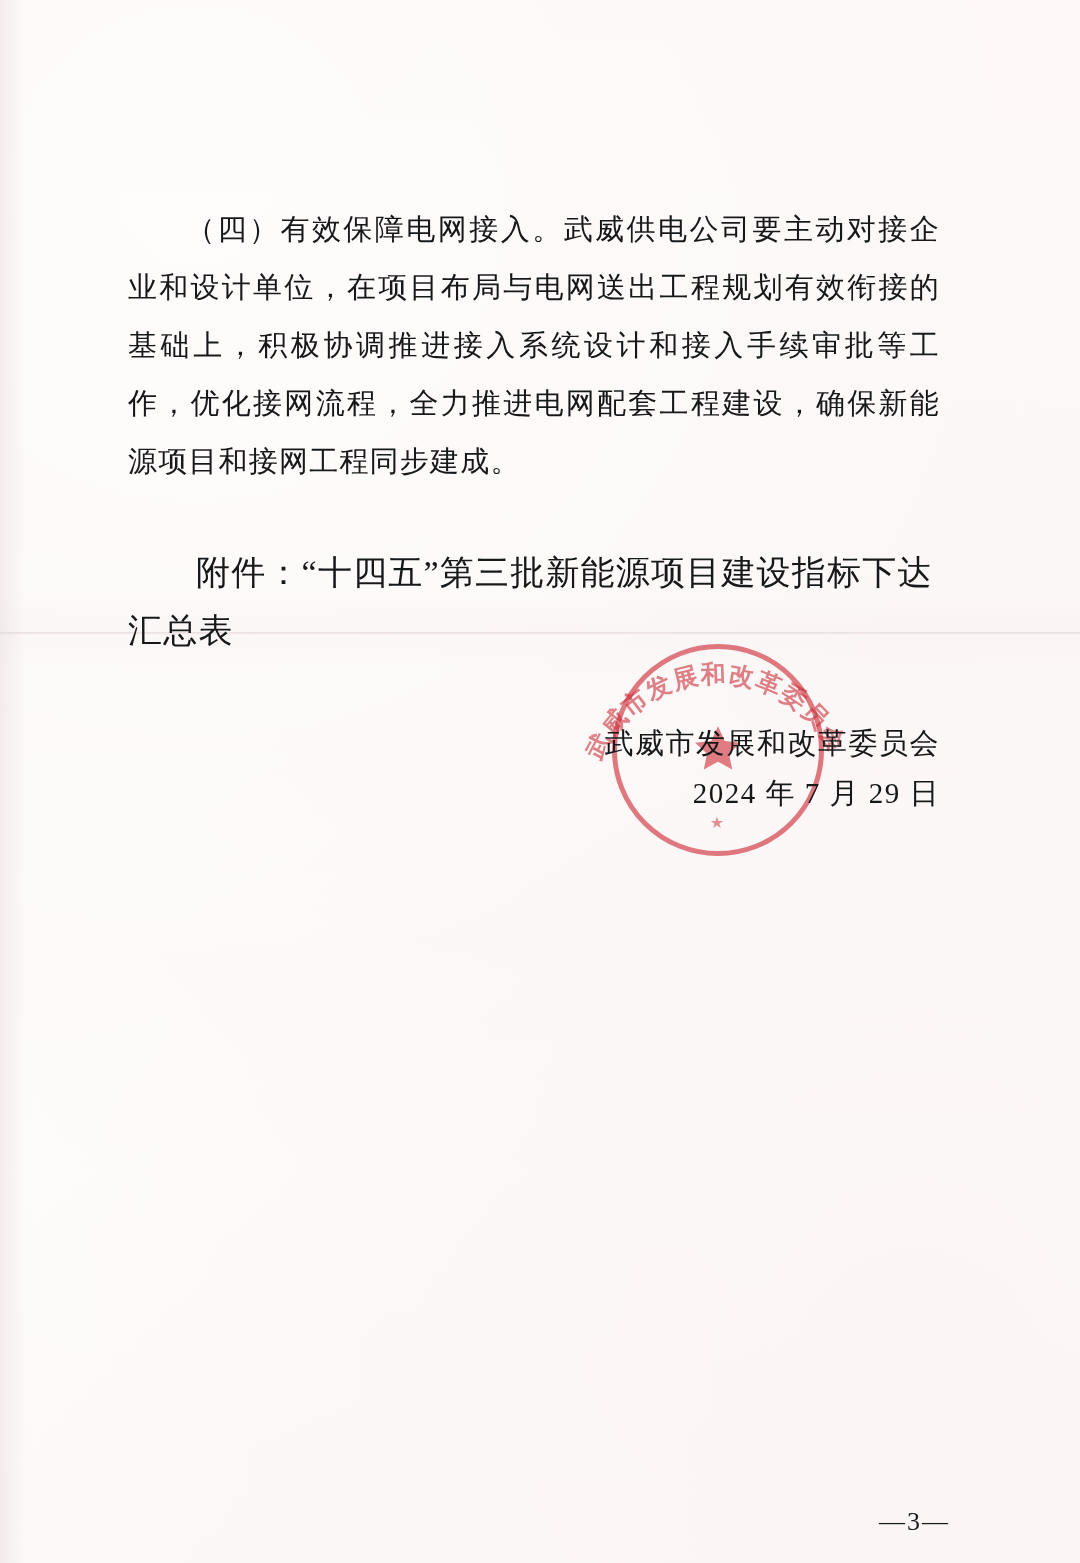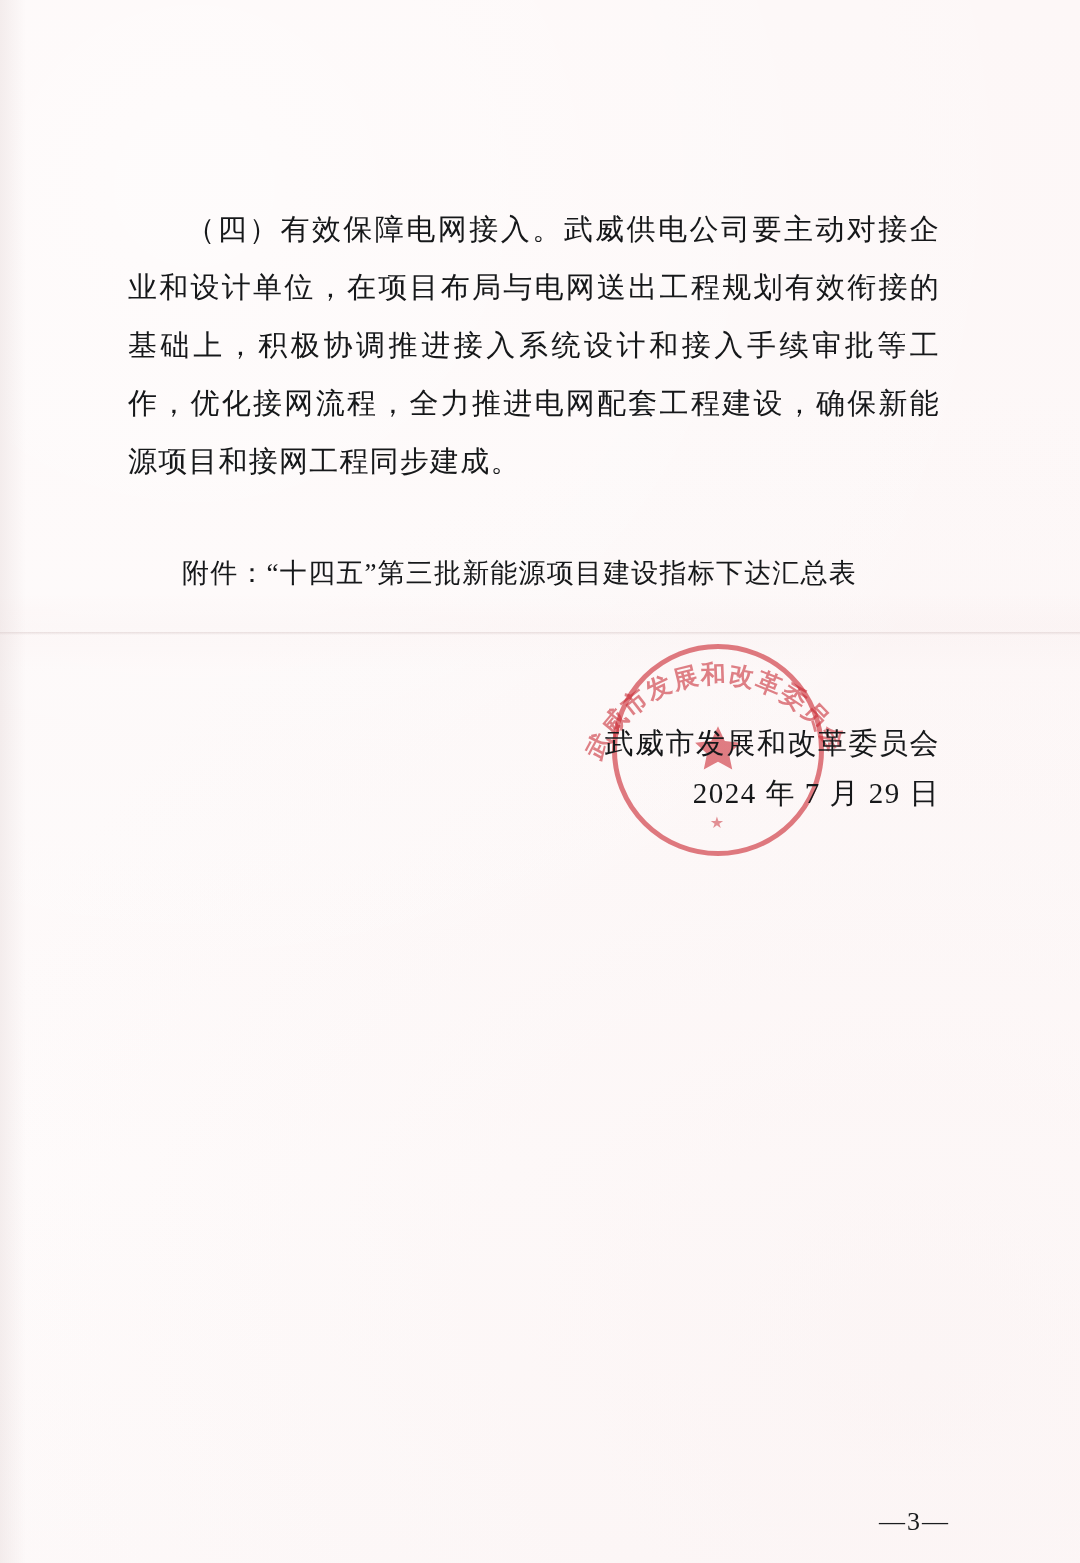--- a/index.html
+++ b/index.html
@@ -69,21 +69,21 @@
   }
   .body-text p {
     margin: 0;
     text-indent: 2em;
   }
   .attachment {
     position: absolute;
     left: 128px;
     top: 512px;
     width: 812px;
-    font-size: 27px;
+    font-size: 34px;
     line-height: 58px;
     letter-spacing: 1.2px;
     color: #16181a;
     text-indent: 2em;
   }
   .signature {
     position: absolute;
     right: 140px;
     top: 686px;
     text-align: right;

